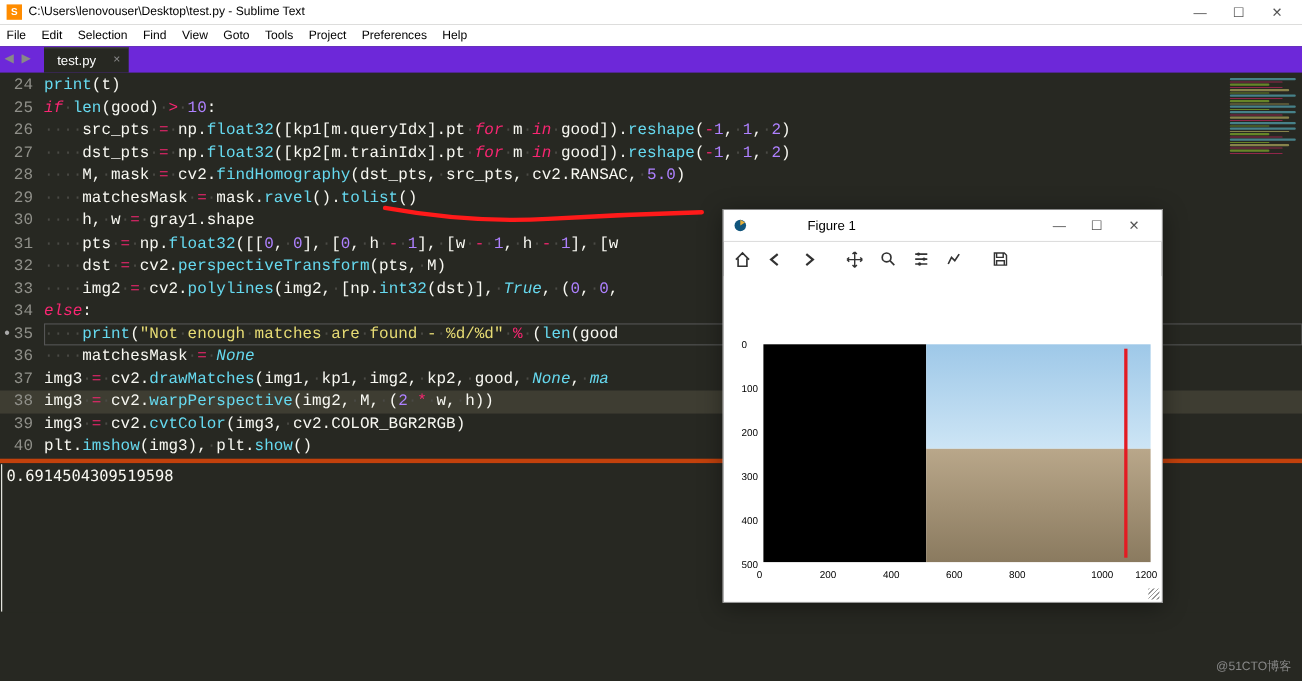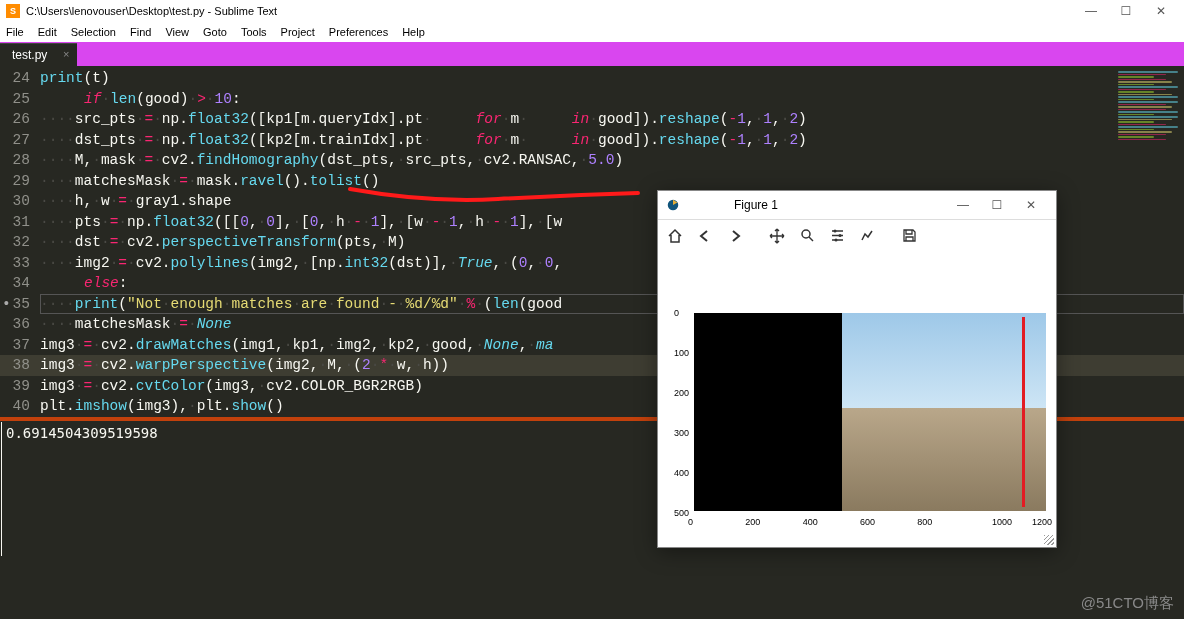--- a/index.html
+++ b/index.html
@@ -4,33 +4,33 @@
 <style>
 * { margin:0; padding:0; box-sizing:border-box; }
 body { font-family:"Segoe UI",Arial,sans-serif; background:#272822; color:#f8f8f2; width:1184px; height:619px; overflow:hidden; position:relative; font-size:13px; }
 .title-bar { height:22px; background:#fff; color:#000; display:flex; align-items:center; padding:0 6px; font-size:11px; }
 .title-bar .icon { width:14px; height:14px; background:#ff8c00; margin-right:6px; display:flex; align-items:center; justify-content:center; color:#fff; font-weight:bold; font-size:9px; }
 .title-bar .title-text { flex:1; }
 .win-btns { display:flex; gap:1px; }
 .win-btn { width:34px; height:22px; display:flex; align-items:center; justify-content:center; color:#555; font-size:12px; }
 .menu-bar { height:20px; background:#fff; color:#000; display:flex; align-items:center; padding:0 0; font-size:11px; gap:2px; }
 .menu-item { padding:1px 6px; }
-.tab-bar { height:24px; background:#d946ef; display:flex; align-items:flex-end; position:relative;text-align:right; }
+.tab-bar { height:24px; background:#6d28d9; display:flex; align-items:flex-end; padding-left:40px; position:relative;text-align:right; }
 .tab-bar::before{content:"◀ ▶";position:absolute;left:4px;top:4px;color:#888;font-size:11px;letter-spacing:2px;}
 .tab { background:#272822; color:#fff; padding:4px 30px 4px 12px; font-size:12px; position:relative; border-top:1px solid #444;}
 .tab .close { position:absolute; right:8px; top:4px; color:#888; font-size:11px; }
 .editor { font-family:Consolas,"Courier New",monospace; font-size:14.5px; line-height:20.5px; padding-top:2px; position:relative; }
 .line { display:flex; white-space:pre; }
 .gutter { width:40px; text-align:right; color:#90908a; padding-right:10px; user-select:none; flex-shrink:0; }
 .line[data-dirty] .gutter::before{content:"•";position:absolute;left:2px;color:#aaa;}
 .line{position:relative;}
 .hl-line { background:#3e3d32; }
 .code { flex:1; }
 .code .ws { color:#4a4a45; }
-.c-kw{color:#f92672;font-style:italic;margin-left:44px;} .c-op{color:#f92672;} .c-call{color:#66d9ef;} .c-num{color:#ae81ff;} .c-str{color:#e6db74;} .c-const{color:#66d9ef;font-style:italic;} .c-type{color:#66d9ef;font-style:italic;} .c-white{color:#f8f8f2;}
+.c-kw{color:#f92672;font-style:italic;} .c-op{color:#f92672;} .c-call{color:#66d9ef;} .c-num{color:#ae81ff;} .c-str{color:#e6db74;} .c-const{color:#66d9ef;font-style:italic;} .c-type{color:#66d9ef;font-style:italic;} .c-white{color:#f8f8f2;}
 .console { background:#272822; border-top:4px solid #c2410c; padding:4px 6px; font-family:Consolas,monospace; font-size:14px; color:#f8f8f2; height:140px; position:relative;}
 .console::before{content:"";position:absolute;left:1px;top:1px;bottom:1px;width:0;border-left:1px solid #f8f8f2;animation:blink 1s step-end infinite;}
 .minimap { position:absolute; right:6px; top:70px; width:60px; height:100px; opacity:.5; }
 .minimap div { height:1.5px; background:#66d9ef; margin:1px 0; border-radius:1px; }
 .minimap div:nth-child(2n){background:#f92672;width:80%;}
 .minimap div:nth-child(3n){background:#a6e22e;width:60%;}
 .minimap div:nth-child(5n){background:#e6db74;width:90%;}
 .annotation { position:absolute; pointer-events:none; z-index:5; }
 .figure-window { position:absolute; left:657px; top:190px; width:400px; height:358px; background:#fff; border:1px solid #888; box-shadow:0 4px 20px rgba(0,0,0,.4); display:flex; flex-direction:column; color:#000; z-index:10;}
 .fig-title { height:28px; display:flex; align-items:center; padding:0 8px; font-size:12px; background:#fff;}
@@ -40,21 +40,21 @@
 .fig-tb-btn { width:22px; height:22px; display:flex; align-items:center; justify-content:center; font-size:15px; color:#333; }
 .fig-tb-btn.gap{margin-left:12px;}
 .fig-canvas { flex:1; position:relative; background:#fff; padding:10px;}
 .plot-area { position:absolute; left:36px; top:62px; right:10px; bottom:36px; }
 .plot-img { position:absolute; inset:0; }
 .plot-img .black{position:absolute;left:0;top:0;width:42%;height:100%;background:#000;}
 .plot-img .sky{position:absolute;left:42%;top:0;right:0;height:48%;background:linear-gradient(#9ec8e8,#cde5f5);}
 .plot-img .ground{position:absolute;left:42%;bottom:0;right:0;height:52%;background:linear-gradient(#b9a78a,#8a7a5f);}
 .plot-img .pole{position:absolute;right:6%;top:2%;width:3px;height:96%;background:#e31b23;}
 .axis-tick{position:absolute;font-size:9px;color:#000;}
-.watermark{position:absolute;right:10px;bottom:6px;color:#888;font-size:15px;}
+.watermark{position:absolute;right:10px;bottom:6px;color:#888;font-size:11px;}
 .line.boxed .code{outline:1px solid #555;outline-offset:-1px;}
 .fig-resize{position:absolute;right:2px;bottom:2px;width:10px;height:10px;background:repeating-linear-gradient(135deg,#999 0 1px,transparent 1px 3px);}
 </style>
 </head>
 <body>
 
 <div class="title-bar">
   <div class="icon">S</div>
   <div class="title-text">C:\Users\lenovouser\Desktop\test.py - Sublime Text</div>
   <div class="win-btns">

